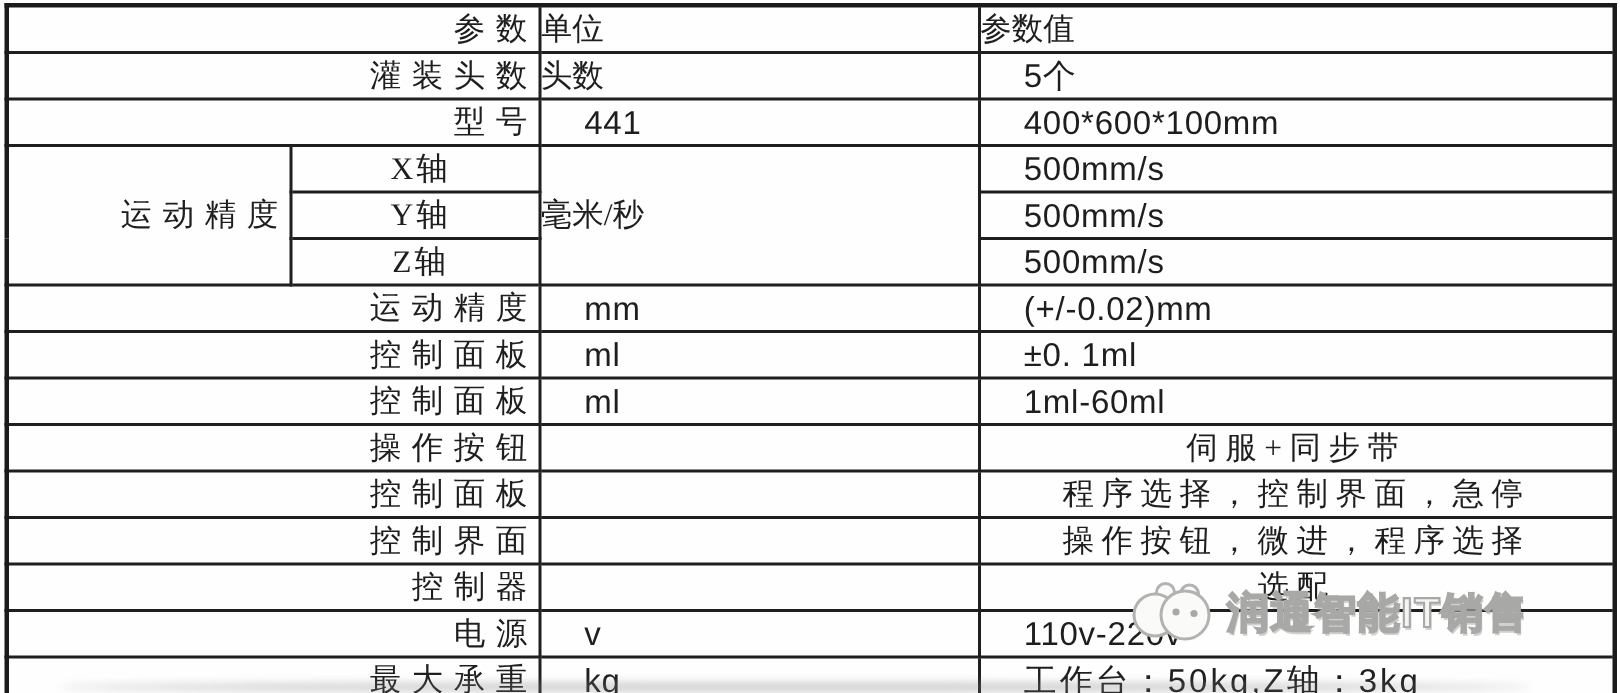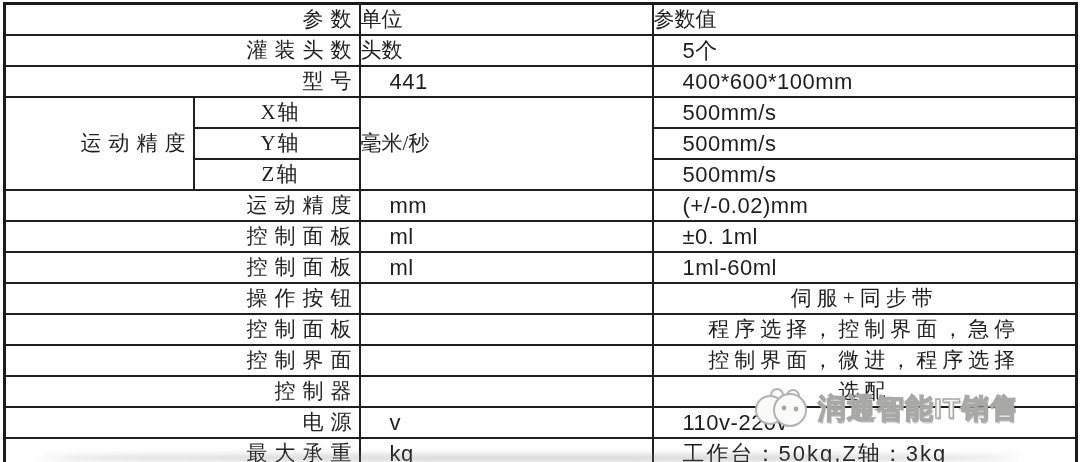--- a/index.html
+++ b/index.html
@@ -150,21 +150,21 @@
 
       <tr>
         <td class="p" colspan="2">控制面板</td>
         <td class="c"></td>
         <td class="cnv">程序选择，控制界面，急停</td>
       </tr>
 
       <tr>
         <td class="p" colspan="2">控制界面</td>
         <td class="c"></td>
-        <td class="cnv">控制界面，微进，程序选择</td>
+        <td class="cnv">操作按钮，微进，程序选择</td>
       </tr>
 
       <tr>
         <td class="p" colspan="2">控制器</td>
         <td class="c"></td>
         <td class="cnv">选配</td>
       </tr>
 
       <tr>
         <td class="p" colspan="2">电源</td>

